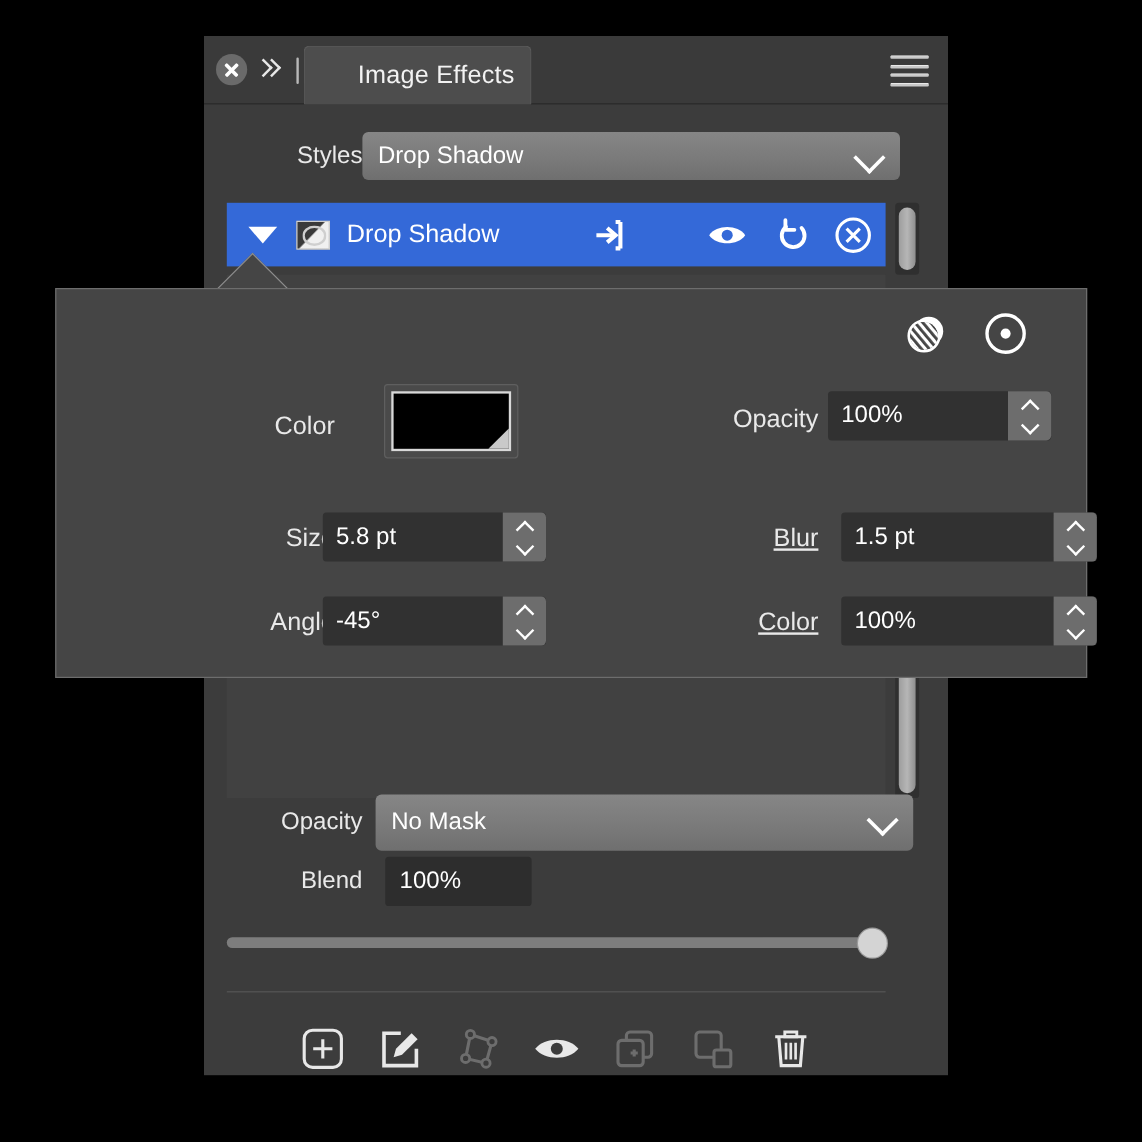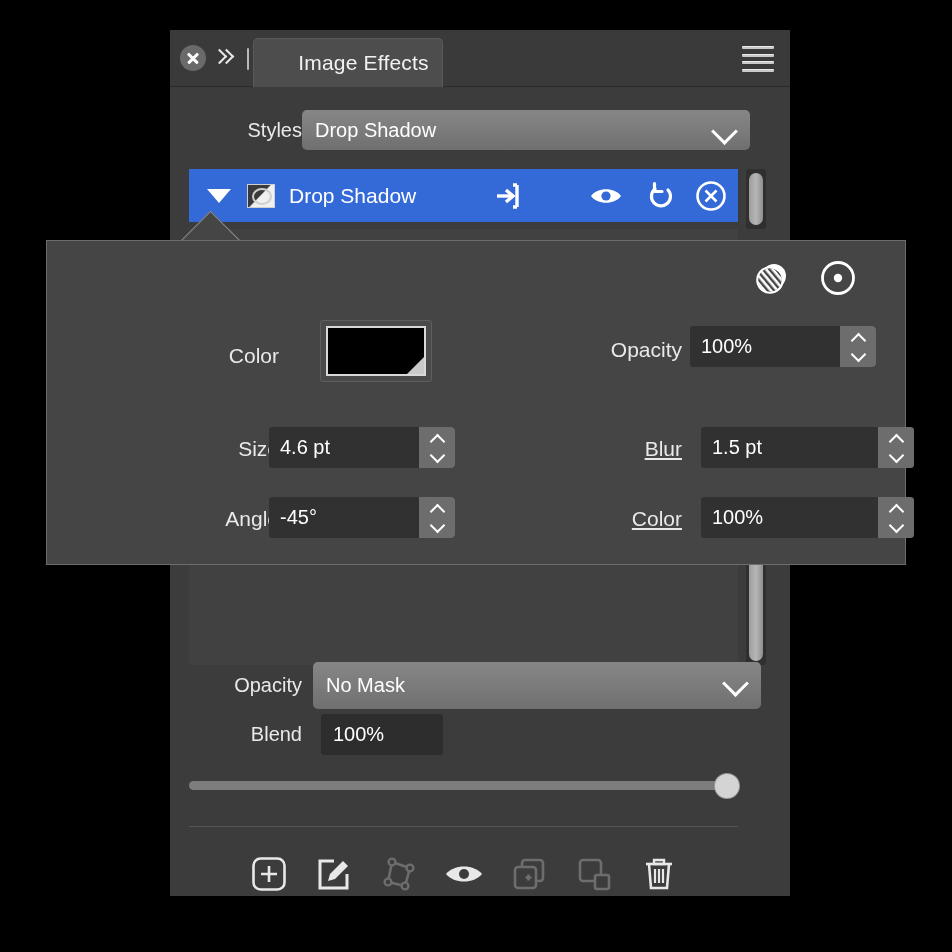--- a/index.html
+++ b/index.html
@@ -372,21 +372,21 @@
       <span class="stepper">
         <span class="up"></span>
         <span class="dn"></span>
       </span>
     </div>
   </div>
 
   <div class="prow" id="sizeRow">
     <div class="fld-lbl l1">Size</div>
     <div class="numfield f1">
-      <span class="nval">4.6 pt</span>
+      <span class="nval">5.8 pt</span>
       <span class="stepper">
         <span class="up"></span>
         <span class="dn"></span>
       </span>
     </div>
     <div class="fld-lbl l2">Blur</div>
     <div class="numfield f2">
       <span class="nval">1.5 pt</span>
       <span class="stepper">
         <span class="up"></span>

